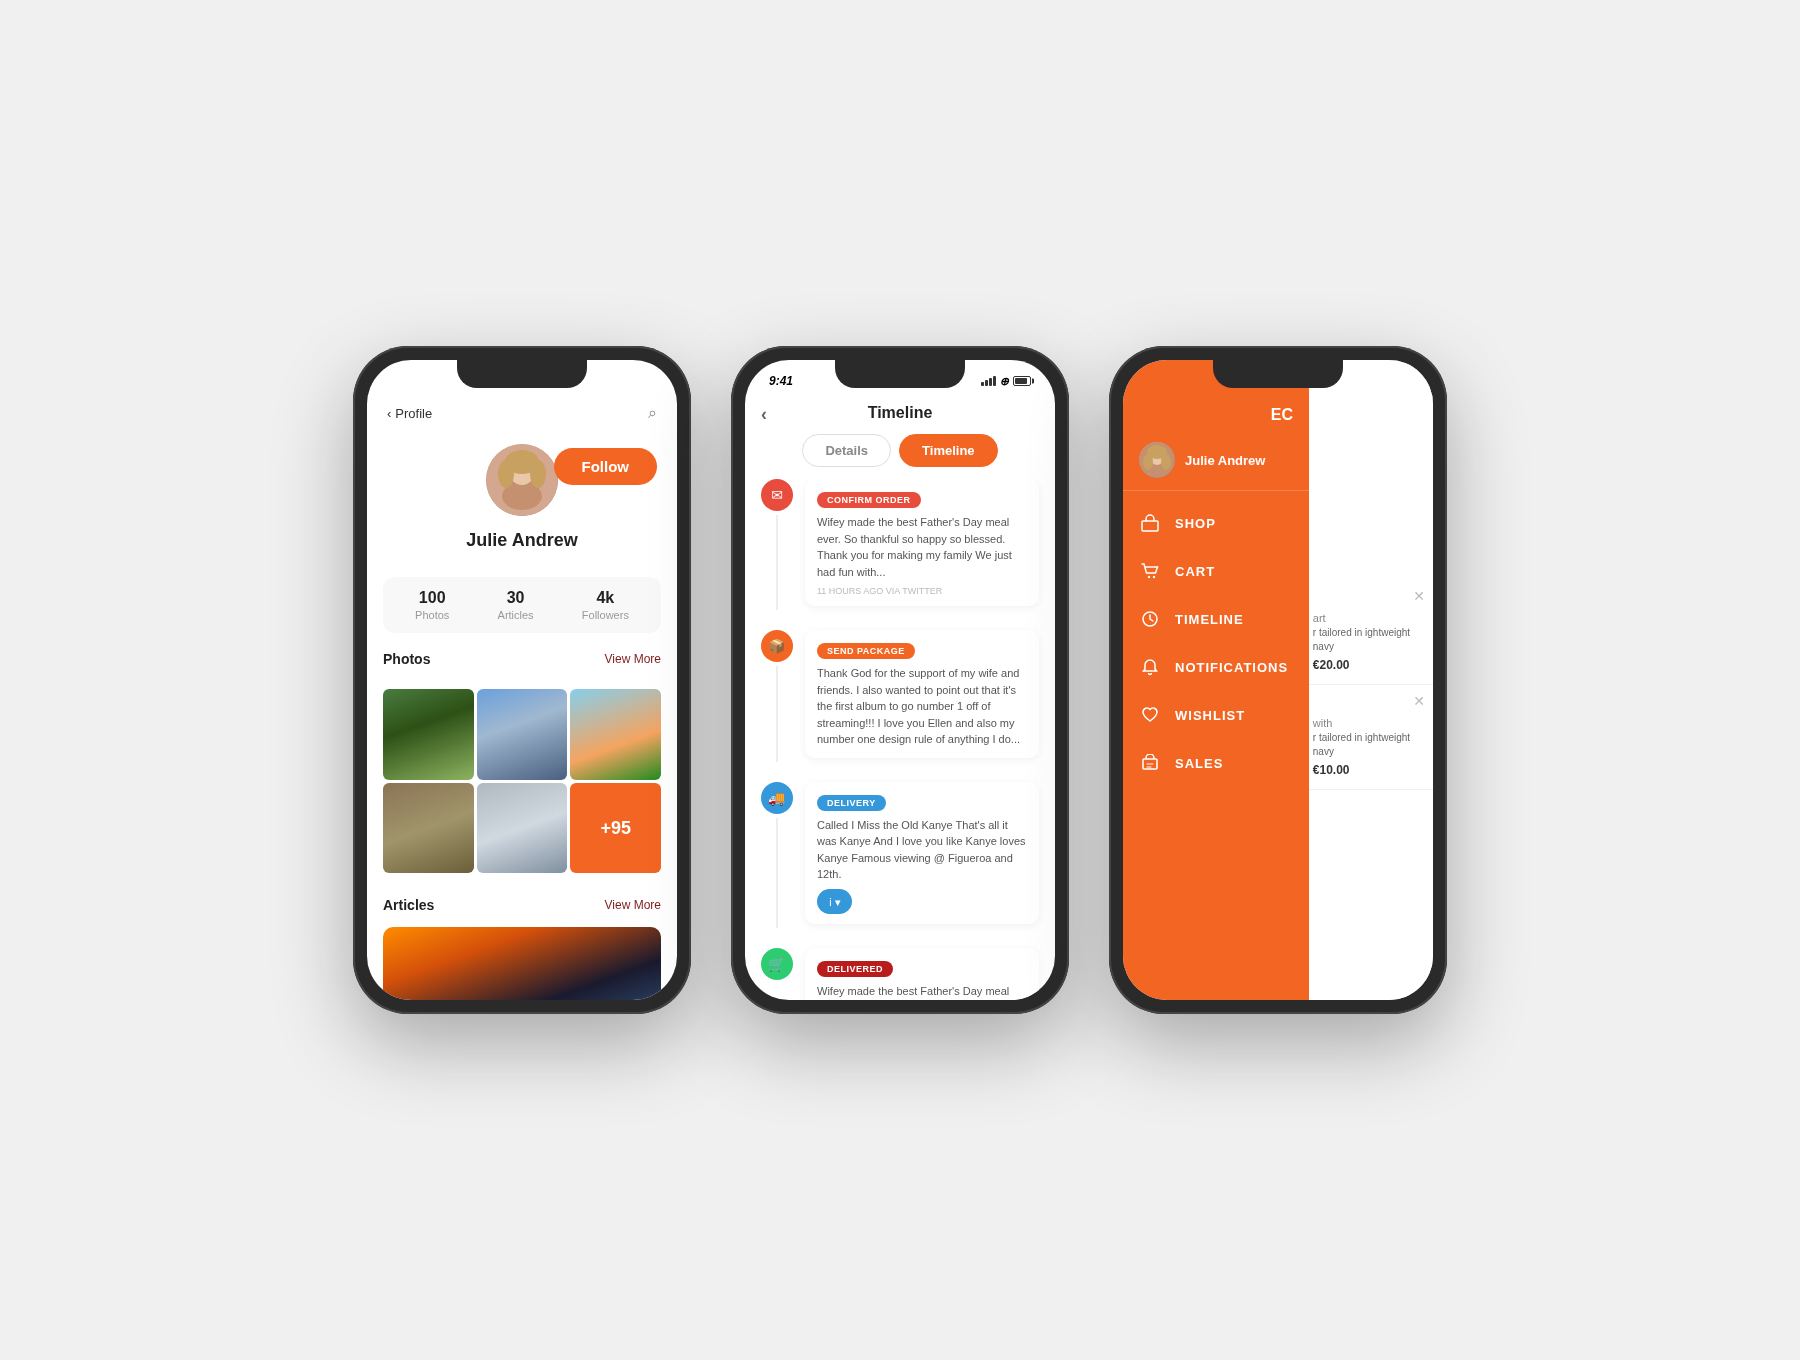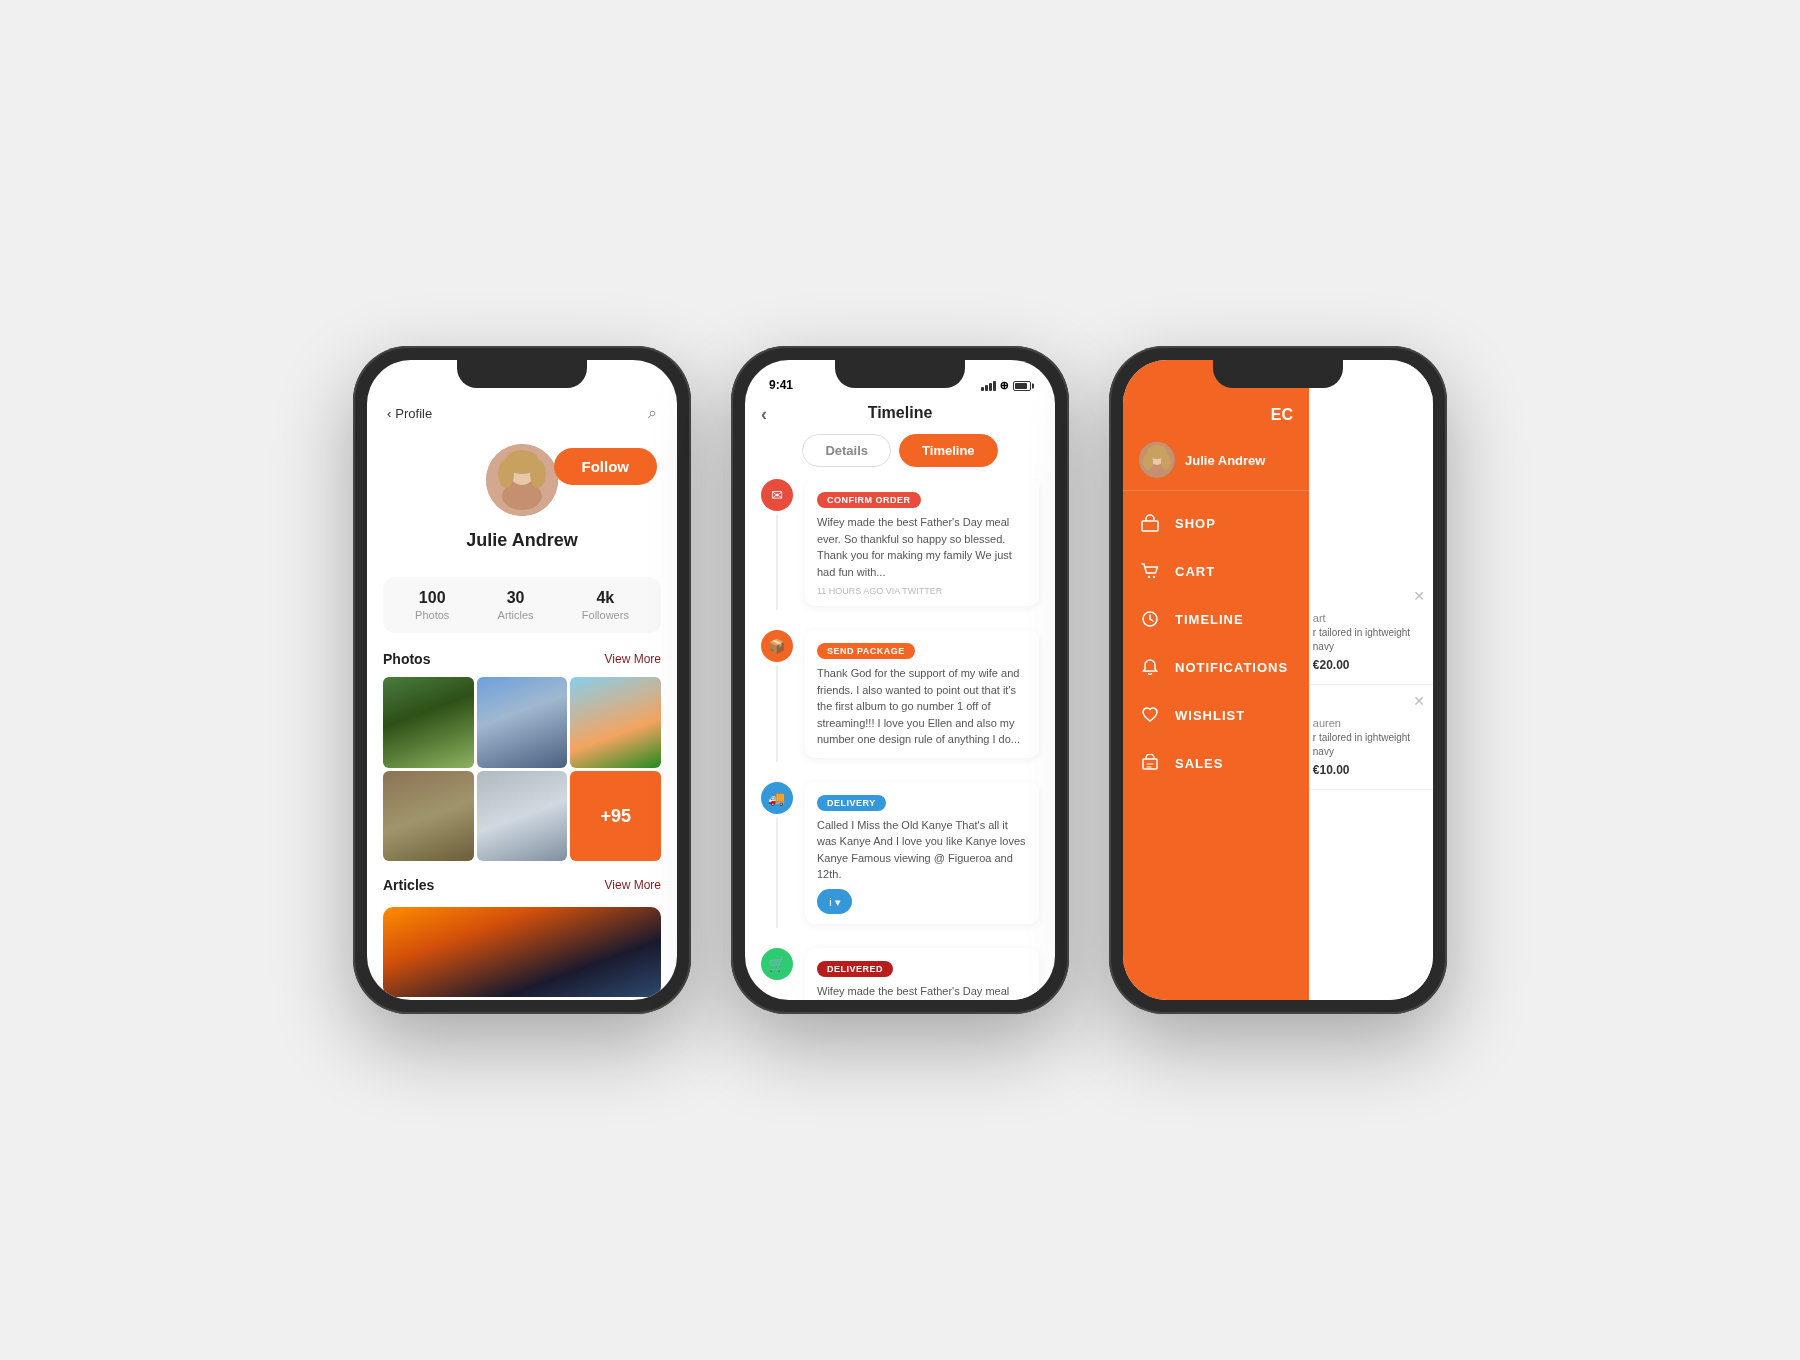--- a/index.html
+++ b/index.html
@@ -45,25 +45,26 @@
       height: 28px;
       background: #2a2a2a;
       border-radius: 0 0 20px 20px;
       z-index: 10;
     }
 
     
     .status-bar {
       display: flex;
       justify-content: space-between;
-      align-items: flex-end;
+      align-items: center;
       padding: 10px 24px 4px;
       font-size: 11px;
       font-weight: 600;
       height: 36px;
+      font-style: italic;
     }
     .status-bar .time { font-size: 12px; font-weight: 700; }
     .status-icons { display: flex; gap: 4px; align-items: center; }
 
     
     .profile-screen { padding: 0; height: 100%; overflow: hidden; }
     .profile-header {
       display: flex;
       justify-content: space-between;
       align-items: center;
@@ -129,21 +130,21 @@
       align-items: center;
       padding: 8px 16px 6px;
     }
     .section-title { font-size: 14px; font-weight: 700; color: #222; }
     .view-more { font-size: 12px; color: #7f1d1d; cursor: pointer; }
 
     .photos-grid {
       display: grid;
       grid-template-columns: repeat(3, 1fr);
       gap: 3px;
-      margin: 4px 16px;
+      margin: 16px 16px;
     }
     .photo-item {
       width: 100%;
       aspect-ratio: 1;
       border-radius: 6px;
       overflow: hidden;
     }
     .photo-placeholder { width: 100%; height: 100%; }
     .photo-more {
       background: #f26522;
@@ -696,21 +697,21 @@
             <div class="card-text">r tailored in
 ightweight navy</div>
             <div class="card-price">€20.00</div>
           </div>
         </div>
 
         <div class="card-item">
           <span class="card-close">✕</span>
           <div style="padding-top:20px;width:100%">
             <div style="font-size:11px;color:#888;margin-bottom:2px">
-              <span>auren</span>
+              <span>with</span>
             </div>
             <div class="card-text">r tailored in
 ightweight navy</div>
             <div class="card-price">€10.00</div>
           </div>
         </div>
 
       </div>
 
     </div>

